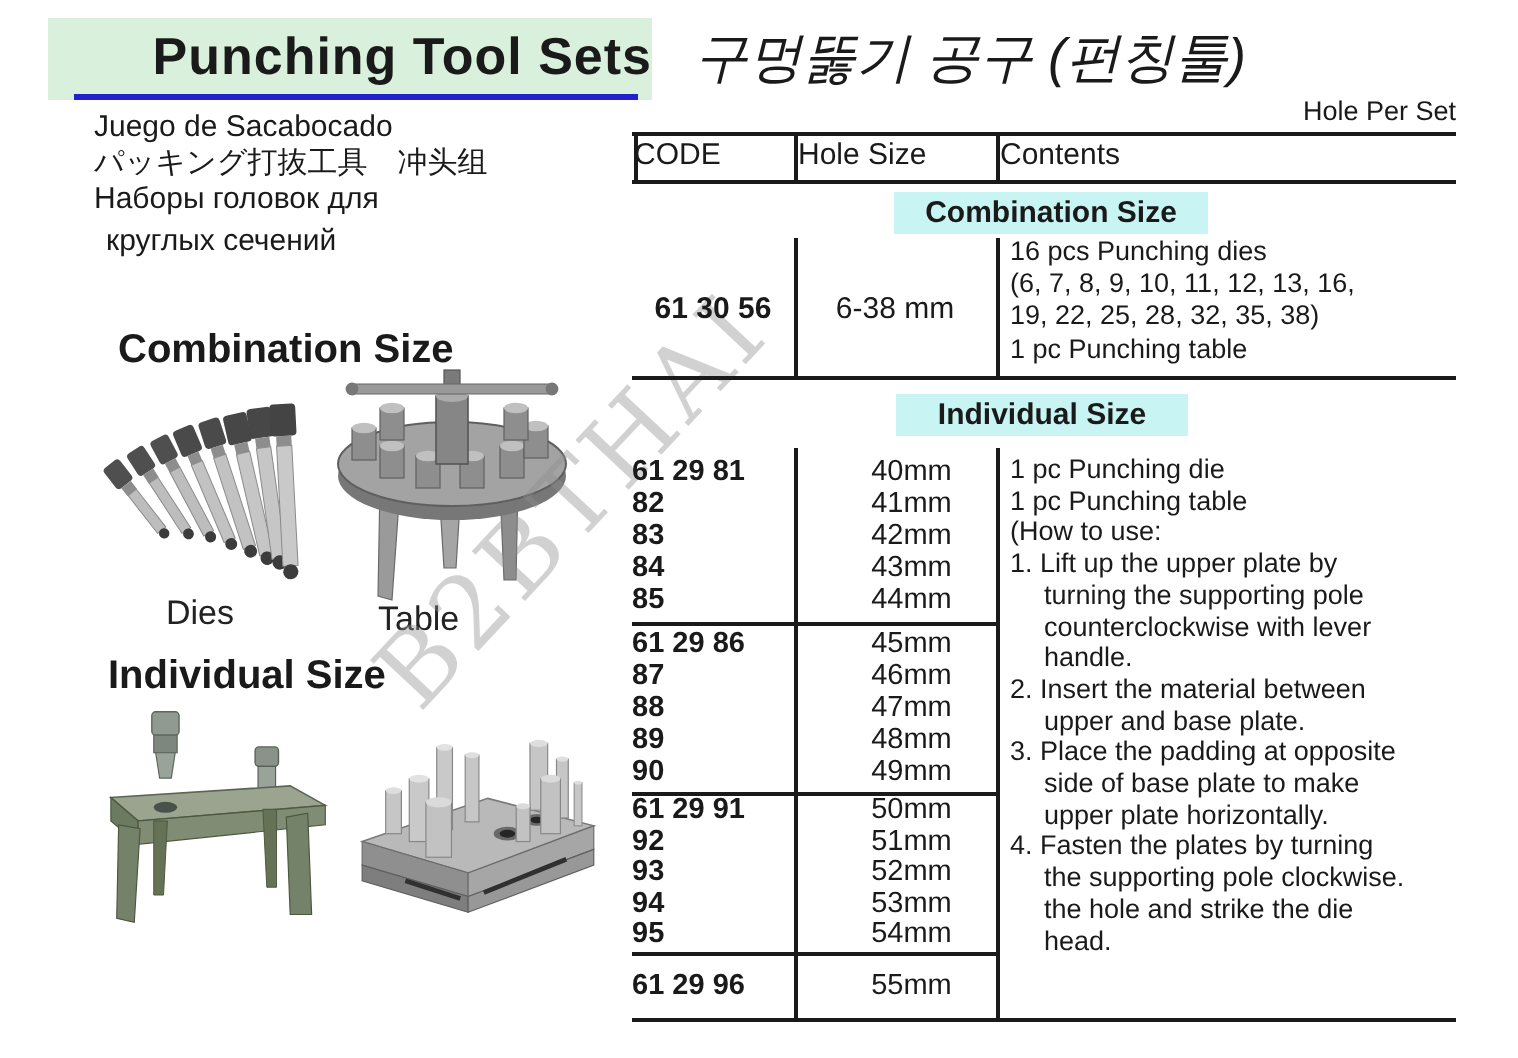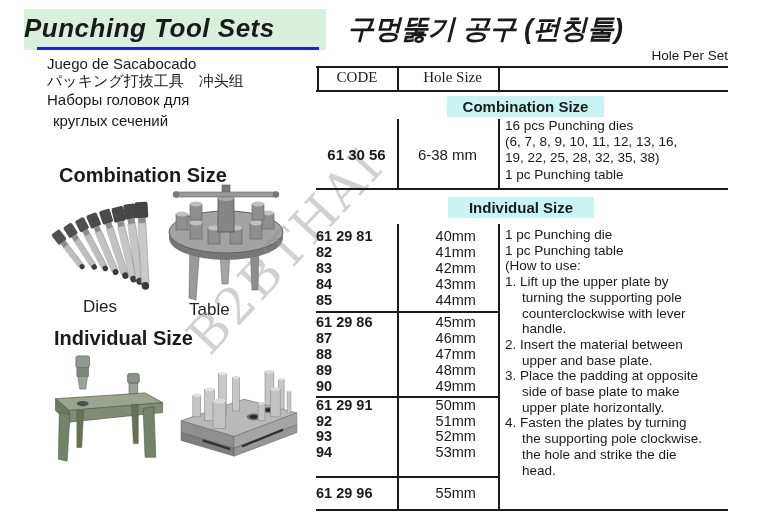--- a/index.html
+++ b/index.html
@@ -3,50 +3,50 @@
 <meta charset="utf-8">
 <style>
   html,body{margin:0;padding:0;background:#ffffff;}
   .page{position:relative;width:759px;height:529px;background:#ffffff;overflow:hidden;
         font-family:"Liberation Sans","DejaVu Sans",sans-serif;color:#1a1a1a;}
   .abs{position:absolute;}
   .hline,.vline{position:absolute;background:#1a1a1a;}
 
   
   #title-bg{left:24px;top:9px;width:302px;height:41px;background:#d9f0dc;}
-  #title{left:24px;top:13px;width:302px;text-align:left;font-size:26px;font-weight:bold;
-         font-style:italic;letter-spacing:0.5px;}
+  #title{left:24px;top:13px;width:302px;text-align:right;font-size:26px;font-weight:bold;
+         letter-spacing:0.5px;}
   #underline{left:37px;top:47px;width:282px;height:3px;background:#2121cd;}
   .sub{position:absolute;font-size:15px;white-space:nowrap;}
   #sub0{left:47px;top:55px;}
   #sub1{left:47px;top:72px;}
   #sub2{left:47px;top:91px;}
   #sub3{left:53px;top:112px;}
   #comb-head{left:59px;top:164px;font-size:20px;font-weight:bold;}
   #ind-head{left:54px;top:327px;font-size:20px;font-weight:bold;}
   #dies-label{left:83px;top:297px;font-size:17px;color:#222;}
   #table-label{left:189px;top:300px;font-size:17px;color:#222;text-align:right;}
   #dies-img{left:25px;top:196px;width:130px;height:100px;}
   #table-img{left:162px;top:182px;width:128px;height:124px;}
   #indtable-img{left:48px;top:352px;width:125px;height:115px;}
   #inddies-img{left:172px;top:356px;width:132px;height:106px;}
   #watermark{left:135px;top:222px;width:300px;height:56px;text-align:center;
              font-family:"DejaVu Serif","Liberation Serif",serif;font-size:50px;letter-spacing:3px;
              color:#8f8f8f;opacity:0.40;transform:rotate(-47deg);pointer-events:none;}
 
   
-  #ktitle{left:347px;top:11px;font-size:27px;font-weight:bold;font-style:italic;white-space:nowrap;}
+  #ktitle{left:347px;top:11px;font-size:27px;font-weight:normal;font-style:italic;white-space:nowrap;}
   #unit{left:598px;top:48px;width:130px;text-align:right;font-size:13.5px;}
 
   #t-top{left:316px;top:66px;width:412px;height:2px;}
   #t-hbot{left:316px;top:90px;width:412px;height:2px;}
   #t-hleft{left:317px;top:66px;width:2px;height:26px;}
   #t-hv1{left:397px;top:66px;width:2px;height:26px;}
   #t-hv2{left:498px;top:66px;width:2px;height:26px;}
-  .th{position:absolute;top:69px;font-size:15px;text-align:center;font-family:Liberation Serif, serif;}
+  .th{position:absolute;top:69px;font-size:15px;}
   #th-code{left:317px;width:80px;}
   #th-size{left:399px;width:107px;}
   #th-contents{left:500px;width:228px;}
 
   .band{position:absolute;height:21px;background:#c8f5f3;font-weight:bold;font-size:15px;
         text-align:center;line-height:21px;}
   #band-comb{left:447px;top:96px;width:157px;}
   #band-ind{left:448px;top:197px;width:146px;}
 
   #comb-v1{left:397px;top:119px;width:2px;height:69px;}
@@ -278,20 +278,21 @@
   <div class="abs" id="unit">Hole Per Set</div>
 
   <div class="hline" id="t-top"></div>
   <div class="hline" id="t-hbot"></div>
   <div class="vline" id="t-hleft"></div>
   <div class="vline" id="t-hv1"></div>
   <div class="vline" id="t-hv2"></div>
 
   <div class="th" id="th-code">CODE</div>
   <div class="th" id="th-size">Hole Size</div>
+  <div class="th" id="th-contents">Contents</div>
 
   <div class="band" id="band-comb">Combination Size</div>
   <div class="vline" id="comb-v1"></div>
   <div class="vline" id="comb-v2"></div>
   <div class="abs" id="comb-code">61 30 56</div>
   <div class="abs" id="comb-size">6-38 mm</div>
   <div class="abs" id="comb-contents">
     <div class="cline">16 pcs Punching dies</div>
     <div class="cline">(6, 7, 8, 9, 10, 11, 12, 13, 16,</div>
     <div class="cline">19, 22, 25, 28, 32, 35, 38)</div>
@@ -360,20 +361,24 @@
         <div class="ccell">92</div>
         <div class="scell">51mm</div>
       </div>
     <div class="irow">
         <div class="ccell">93</div>
         <div class="scell">52mm</div>
       </div>
     <div class="irow">
         <div class="ccell">94</div>
         <div class="scell">53mm</div>
+      </div>
+    <div class="irow">
+        <div class="ccell">95</div>
+        <div class="scell">54mm</div>
       </div>
   </div>
   <div class="hline" id="sep3"></div>
 
   <div class="igroup" id="g4">
     <div class="irow">
         <div class="ccell">61 29 96</div>
         <div class="scell">55mm</div>
       </div>
   </div>

